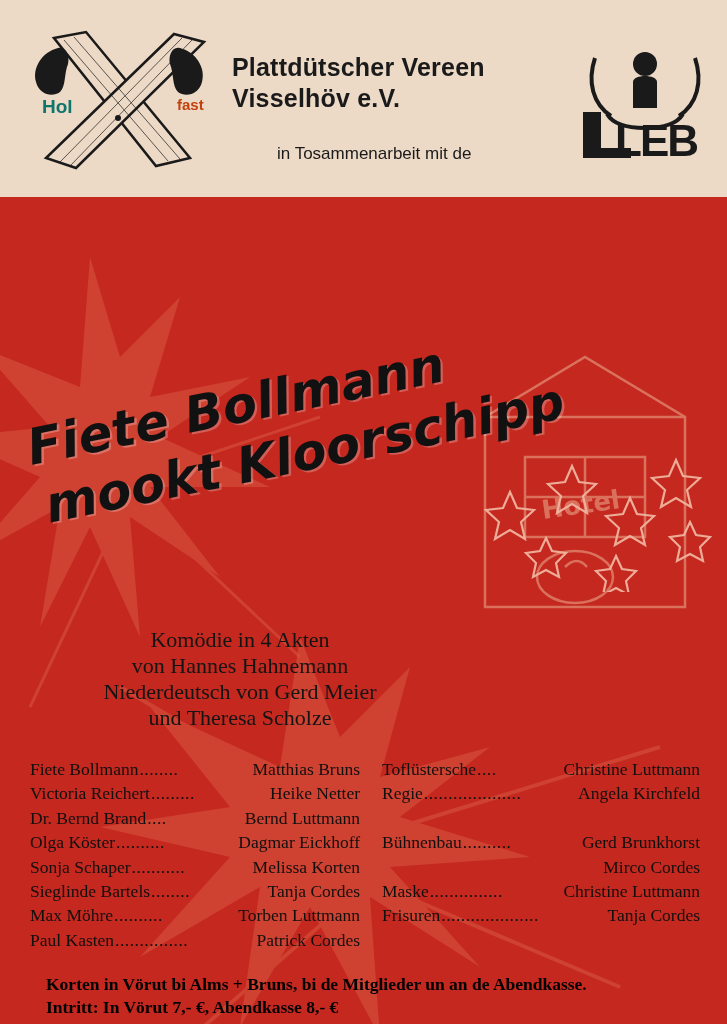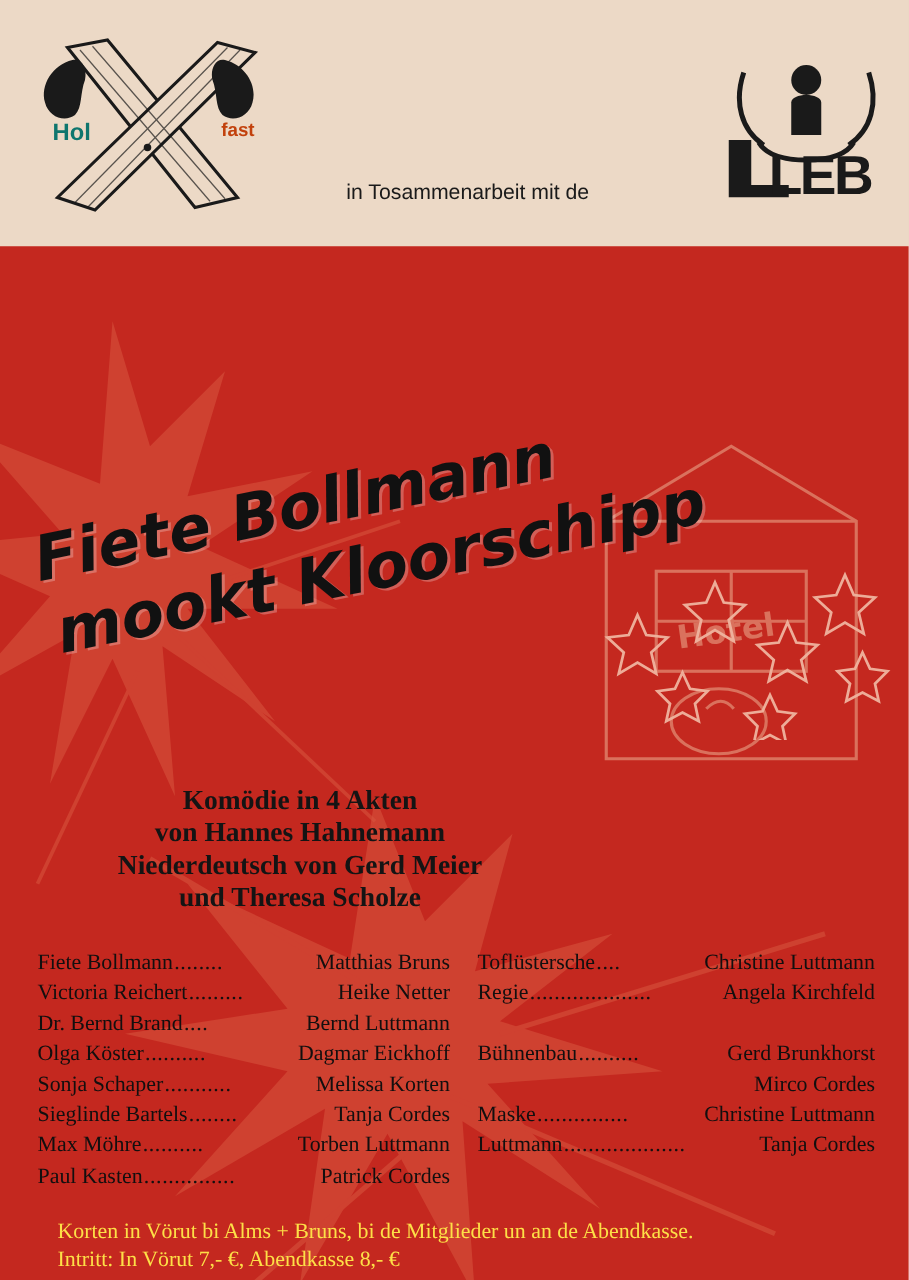--- a/index.html
+++ b/index.html
@@ -95,21 +95,21 @@
 
   
   .subtitle {
     position: absolute;
     left: 0;
     top: 430px;
     width: 480px;
     text-align: center;
     color: #141414;
     font-family: "Liberation Serif", serif;
-    font-weight: bold;
+    font-weight: normal;
     font-size: 22px;
     line-height: 26px;
   }
 
   
   .cast {
     position: absolute;
     top: 560px;
     font-family: "Liberation Serif", serif;
     font-size: 17.5px;
@@ -127,23 +127,23 @@
   .cast-row .role { }
   .cast-row .dots { flex: 1; overflow: hidden; letter-spacing: 0.5px; text-align: left; padding: 0 1px; }
   .cast-row .actor { font-weight: normal; }
   .cast-row.empty { height: 24.4px; }
 
   
   .tickets {
     position: absolute;
     left: 46px;
     top: 776px;
-    color: #fde047;
+    color: #000000;
     font-family: "Liberation Serif", serif;
-    font-weight: normal;
+    font-weight: bold;
     font-size: 17.5px;
     line-height: 23px;
   }
 </style>
 </head>
 <body>
 
 <div class="poster">
 
   <div class="header">
@@ -168,20 +168,24 @@
 
         <g fill="#1a1a1a">
           <path d="M166 30 C182 34 192 50 188 64 C185 76 172 80 164 74 C158 68 160 56 156 46 C154 38 158 28 166 30 Z"></path>
         </g>
         <circle cx="104" cy="100" r="3" fill="#1a1a1a"></circle>
       </svg>
       <div style="position:absolute;left:28px;top:78px;font-weight:bold;font-size:19px;color:#0f766e;">Hol</div>
       <div style="position:absolute;left:163px;top:78px;font-weight:bold;font-size:15px;color:#c2410c;">fast</div>
     </div>
 
+    <div class="club-name">
+      <div>Plattdütscher Vereen</div>
+      <div>Visselhöv e.V.</div>
+    </div>
 
     <div class="coop-line">in Tosammenarbeit mit de</div>
 
     <div class="logo-right">
       <svg width="140" height="130" viewBox="0 0 140 130">
 
         <g fill="none" stroke="#1a1a1a" stroke-width="4">
           <path d="M18 30 C10 54 16 76 34 88"></path>
           <path d="M118 30 C126 54 120 76 102 88"></path>
           <path d="M30 86 C36 96 50 100 68 100 C86 100 100 96 106 86"></path>
@@ -323,21 +327,21 @@
       </div>
       <div class="cast-row" style="justify-content:flex-end;">
         <span class="actor">Mirco Cordes</span>
       </div>
       <div class="cast-row">
         <span class="role">Maske</span>
         <span class="dots">...............</span>
         <span class="actor">Christine Luttmann</span>
       </div>
       <div class="cast-row">
-        <span class="role">Luttmann</span>
+        <span class="role">Frisuren</span>
         <span class="dots">....................</span>
         <span class="actor">Tanja Cordes</span>
       </div>
     </div>
 
     <div class="tickets">
       <div>Korten in Vörut bi Alms + Bruns, bi de Mitglieder un an de Abendkasse.</div>
       <div>Intritt: In Vörut 7,- €, Abendkasse 8,- €</div>
     </div>
 

